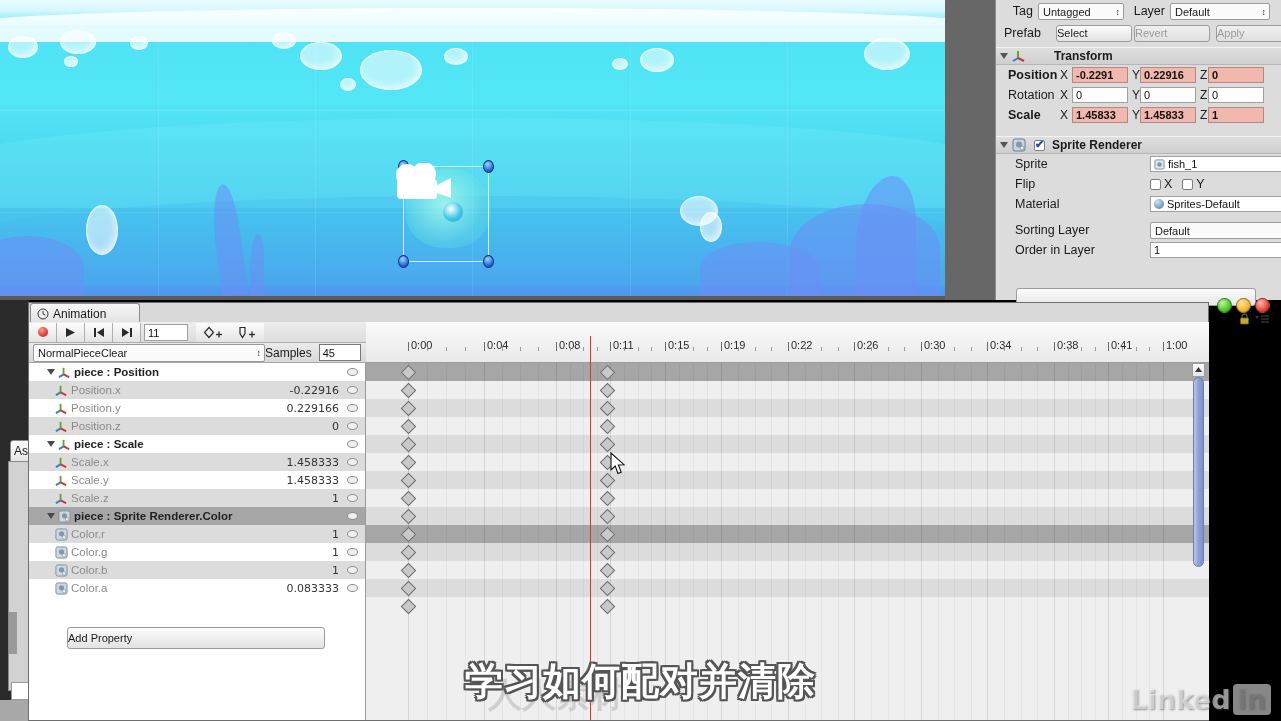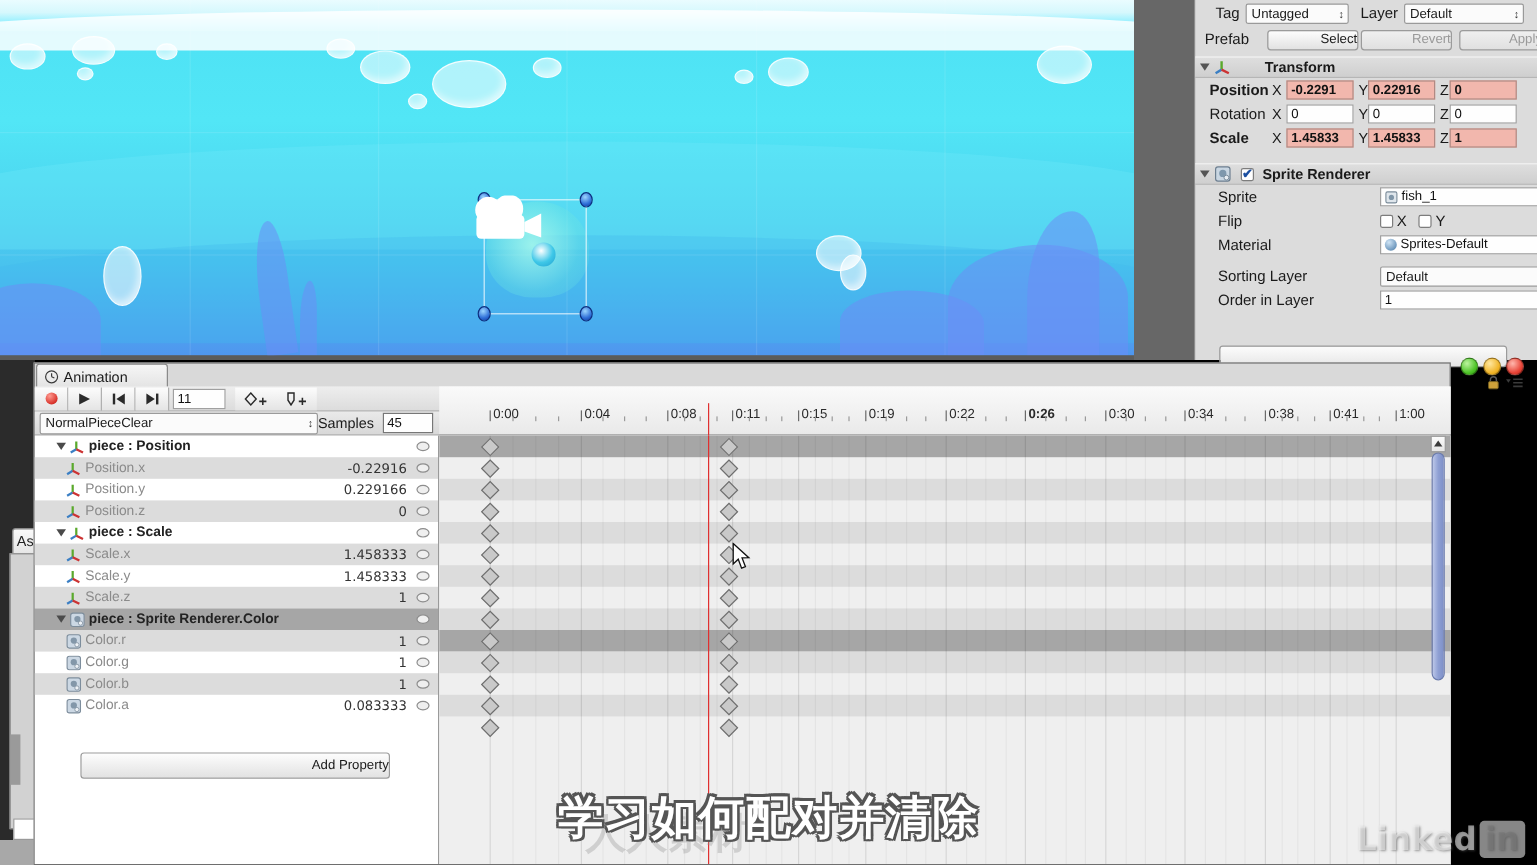--- a/index.html
+++ b/index.html
@@ -38,21 +38,21 @@
   #inspector { position:absolute; left:995px; top:0; width:339px; height:300px;
     background:#dcdcdc; border-left:1px solid #8c8c8c; font-size:12px; }
   .insp-row { display:flex; align-items:center; height:20px; padding:0 4px; }
   .fld { background:#fefefe; border:1px solid #a0a0a0; height:16px; line-height:15px; padding:0 3px;
     font-size:11px; color:#111; overflow:hidden; white-space:nowrap; }
   .fld.mod { background:#f2b7ad; border-color:#b08a84; font-weight:bold; }
   .popup { background:#fbfbfb; border:1px solid #9a9a9a; height:17px; line-height:16px; padding:0 16px 0 4px;
     position:relative; font-size:11px; border-radius:2px; }
   .popup:after { content:"\2195"; position:absolute; right:3px; top:0px; font-size:9px; color:#333; }
   .btn { background:linear-gradient(180deg,#fdfdfd,#e2e2e2); border:1px solid #9b9b9b; border-radius:3px;
-    height:17px; line-height:15px; text-align:right; font-size:11px; color:#1a1a1a; }
+    height:17px; line-height:15px; text-align:left; font-size:11px; color:#1a1a1a; }
   .btn.dis { color:#9a9a9a; background:linear-gradient(180deg,#f0f0f0,#e0e0e0); }
   .comp-hdr { display:flex; align-items:center; height:18px; padding-left:4px; gap:4px;
     background:linear-gradient(180deg,#dedede,#cfcfcf); border-top:1px solid #f3f3f3; border-bottom:1px solid #b6b6b6;
     font-weight:bold; font-size:12px; }
   .foldout { width:0;height:0;border-left:5px solid #555;border-top:3.5px solid transparent;border-bottom:3.5px solid transparent; }
   .foldout.open { border-left:4.5px solid transparent;border-right:4.5px solid transparent;border-top:6px solid #555;border-bottom:none; }
   .helpbox { width:15px;height:15px;border:1px solid #8e8e8e;border-radius:3px;background:#cfe0f0;
     font-size:9px;text-align:center;line-height:13px;color:#2b4a74;margin-left:auto;margin-right:3px; }
   .cbx { width:11px; height:11px; border:1px solid #7d7d7d; background:#fff; display:inline-block; position:relative; border-radius:2px; }
   .cbx.on:after { content:"\2714"; position:absolute; left:0px; top:-3px; font-size:11px; color:#1c4fa1; }
@@ -572,21 +572,21 @@
       <div class="tlabel" style="left: 355px;">0:19</div>
       <div class="tick minor" style="left: 371.75px;"></div>
       <div class="tick minor" style="left: 388.5px;"></div>
       <div class="tick minor" style="left: 405.25px;"></div>
       <div class="tick" style="left: 422px;"></div>
       <div class="tlabel" style="left: 422px;">0:22</div>
       <div class="tick minor" style="left: 438.5px;"></div>
       <div class="tick minor" style="left: 455px;"></div>
       <div class="tick minor" style="left: 471.5px;"></div>
       <div class="tick" style="left: 488px;"></div>
-      <div class="tlabel" style="left: 488px; font-weight: bold;">0:26</div>
+      <div class="tlabel" style="left: 488px;">0:26</div>
       <div class="tick minor" style="left: 504.75px;"></div>
       <div class="tick minor" style="left: 521.5px;"></div>
       <div class="tick minor" style="left: 538.25px;"></div>
       <div class="tick" style="left: 555px;"></div>
       <div class="tlabel" style="left: 555px;">0:30</div>
       <div class="tick minor" style="left: 571.5px;"></div>
       <div class="tick minor" style="left: 588px;"></div>
       <div class="tick minor" style="left: 604.5px;"></div>
       <div class="tick" style="left: 621px;"></div>
       <div class="tlabel" style="left: 621px;">0:34</div>

